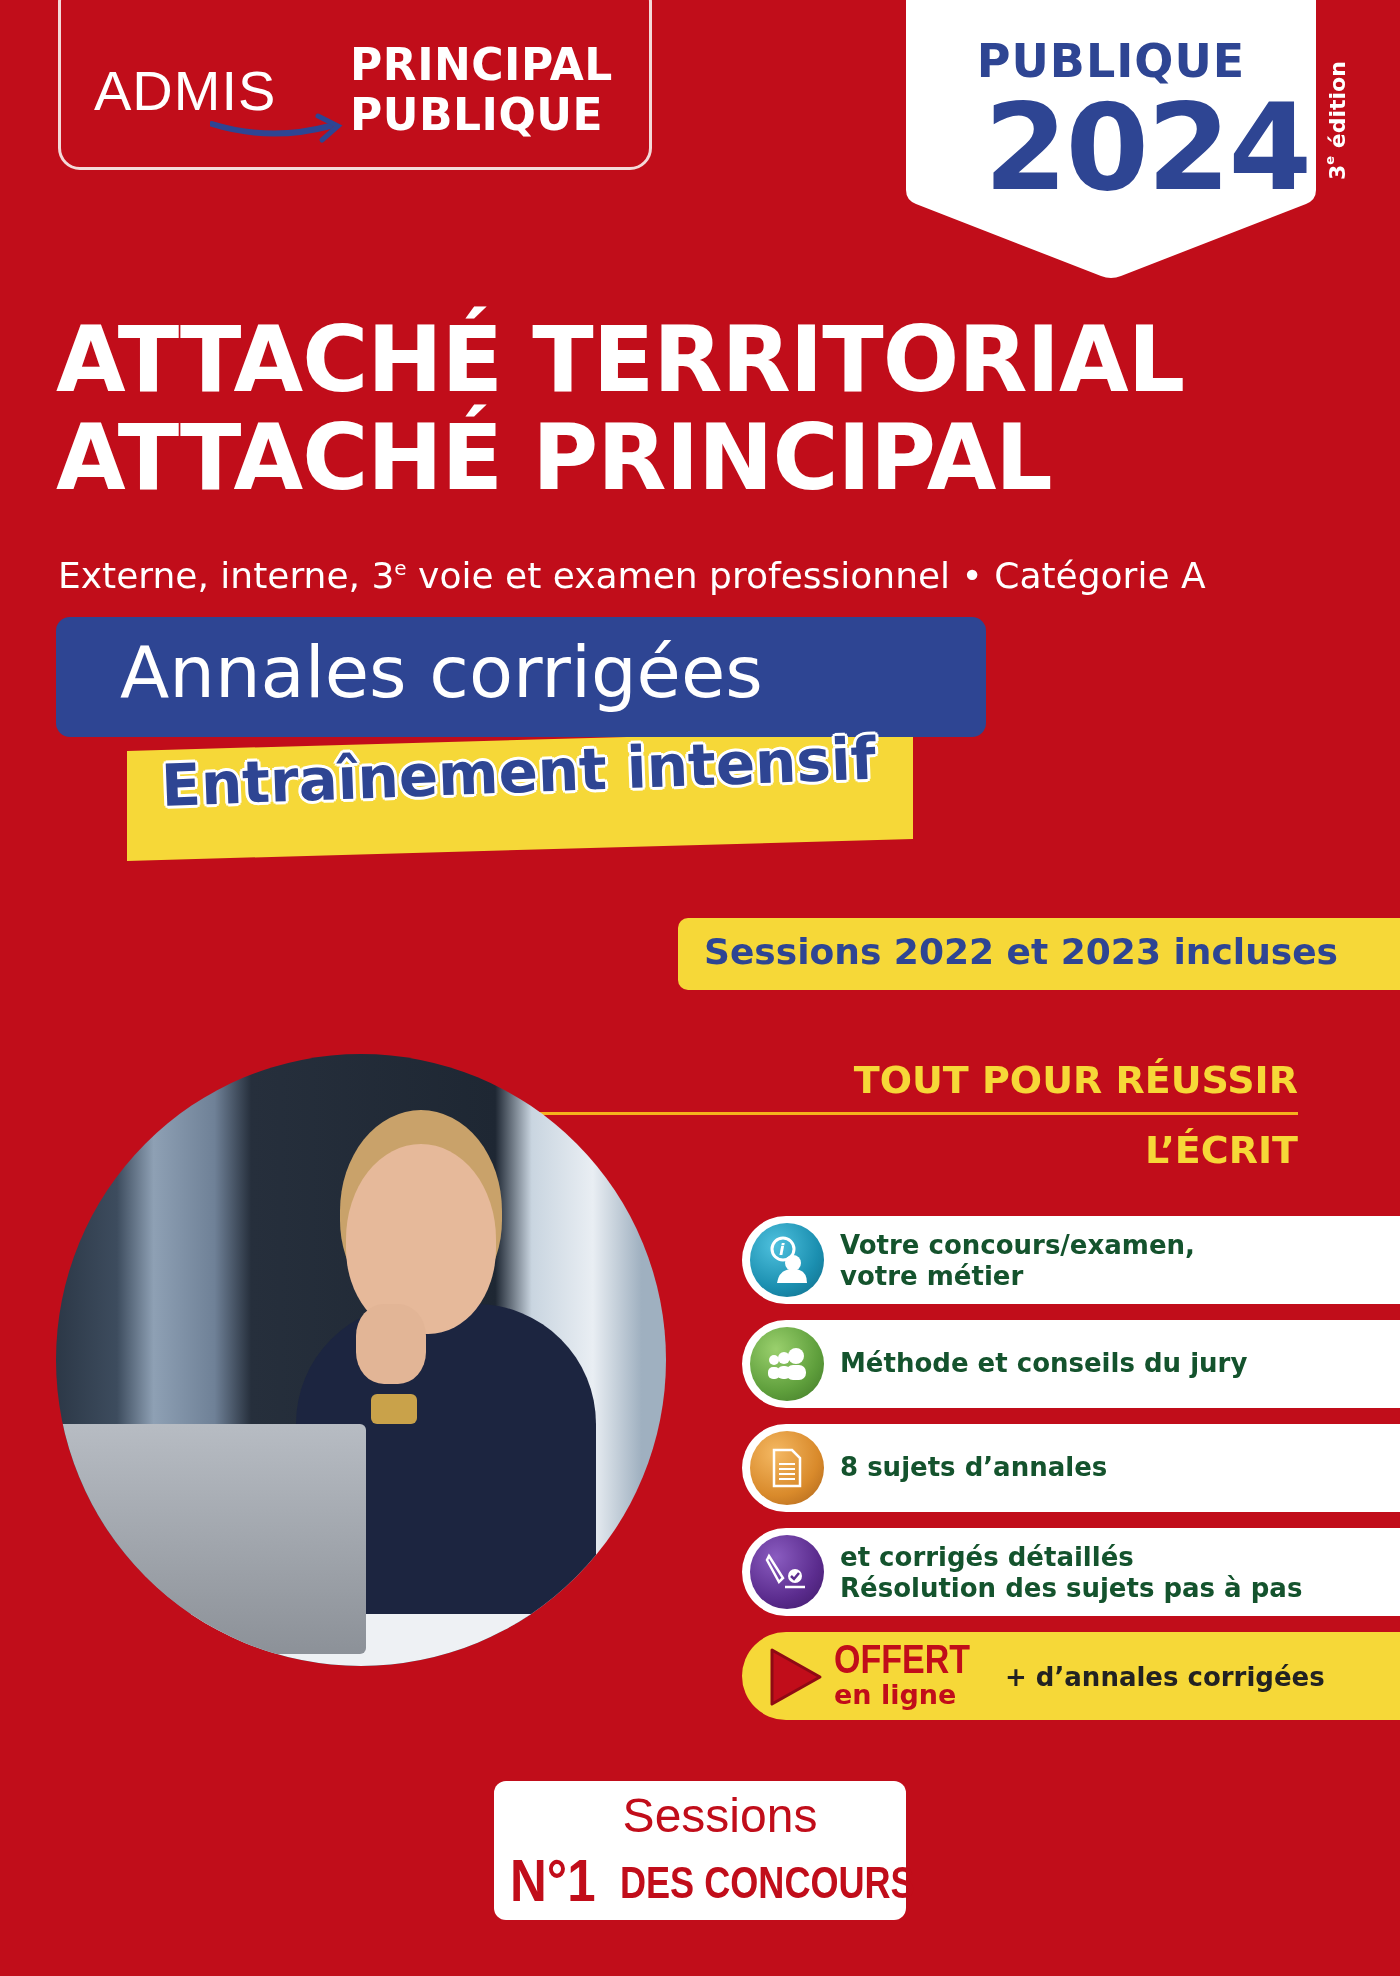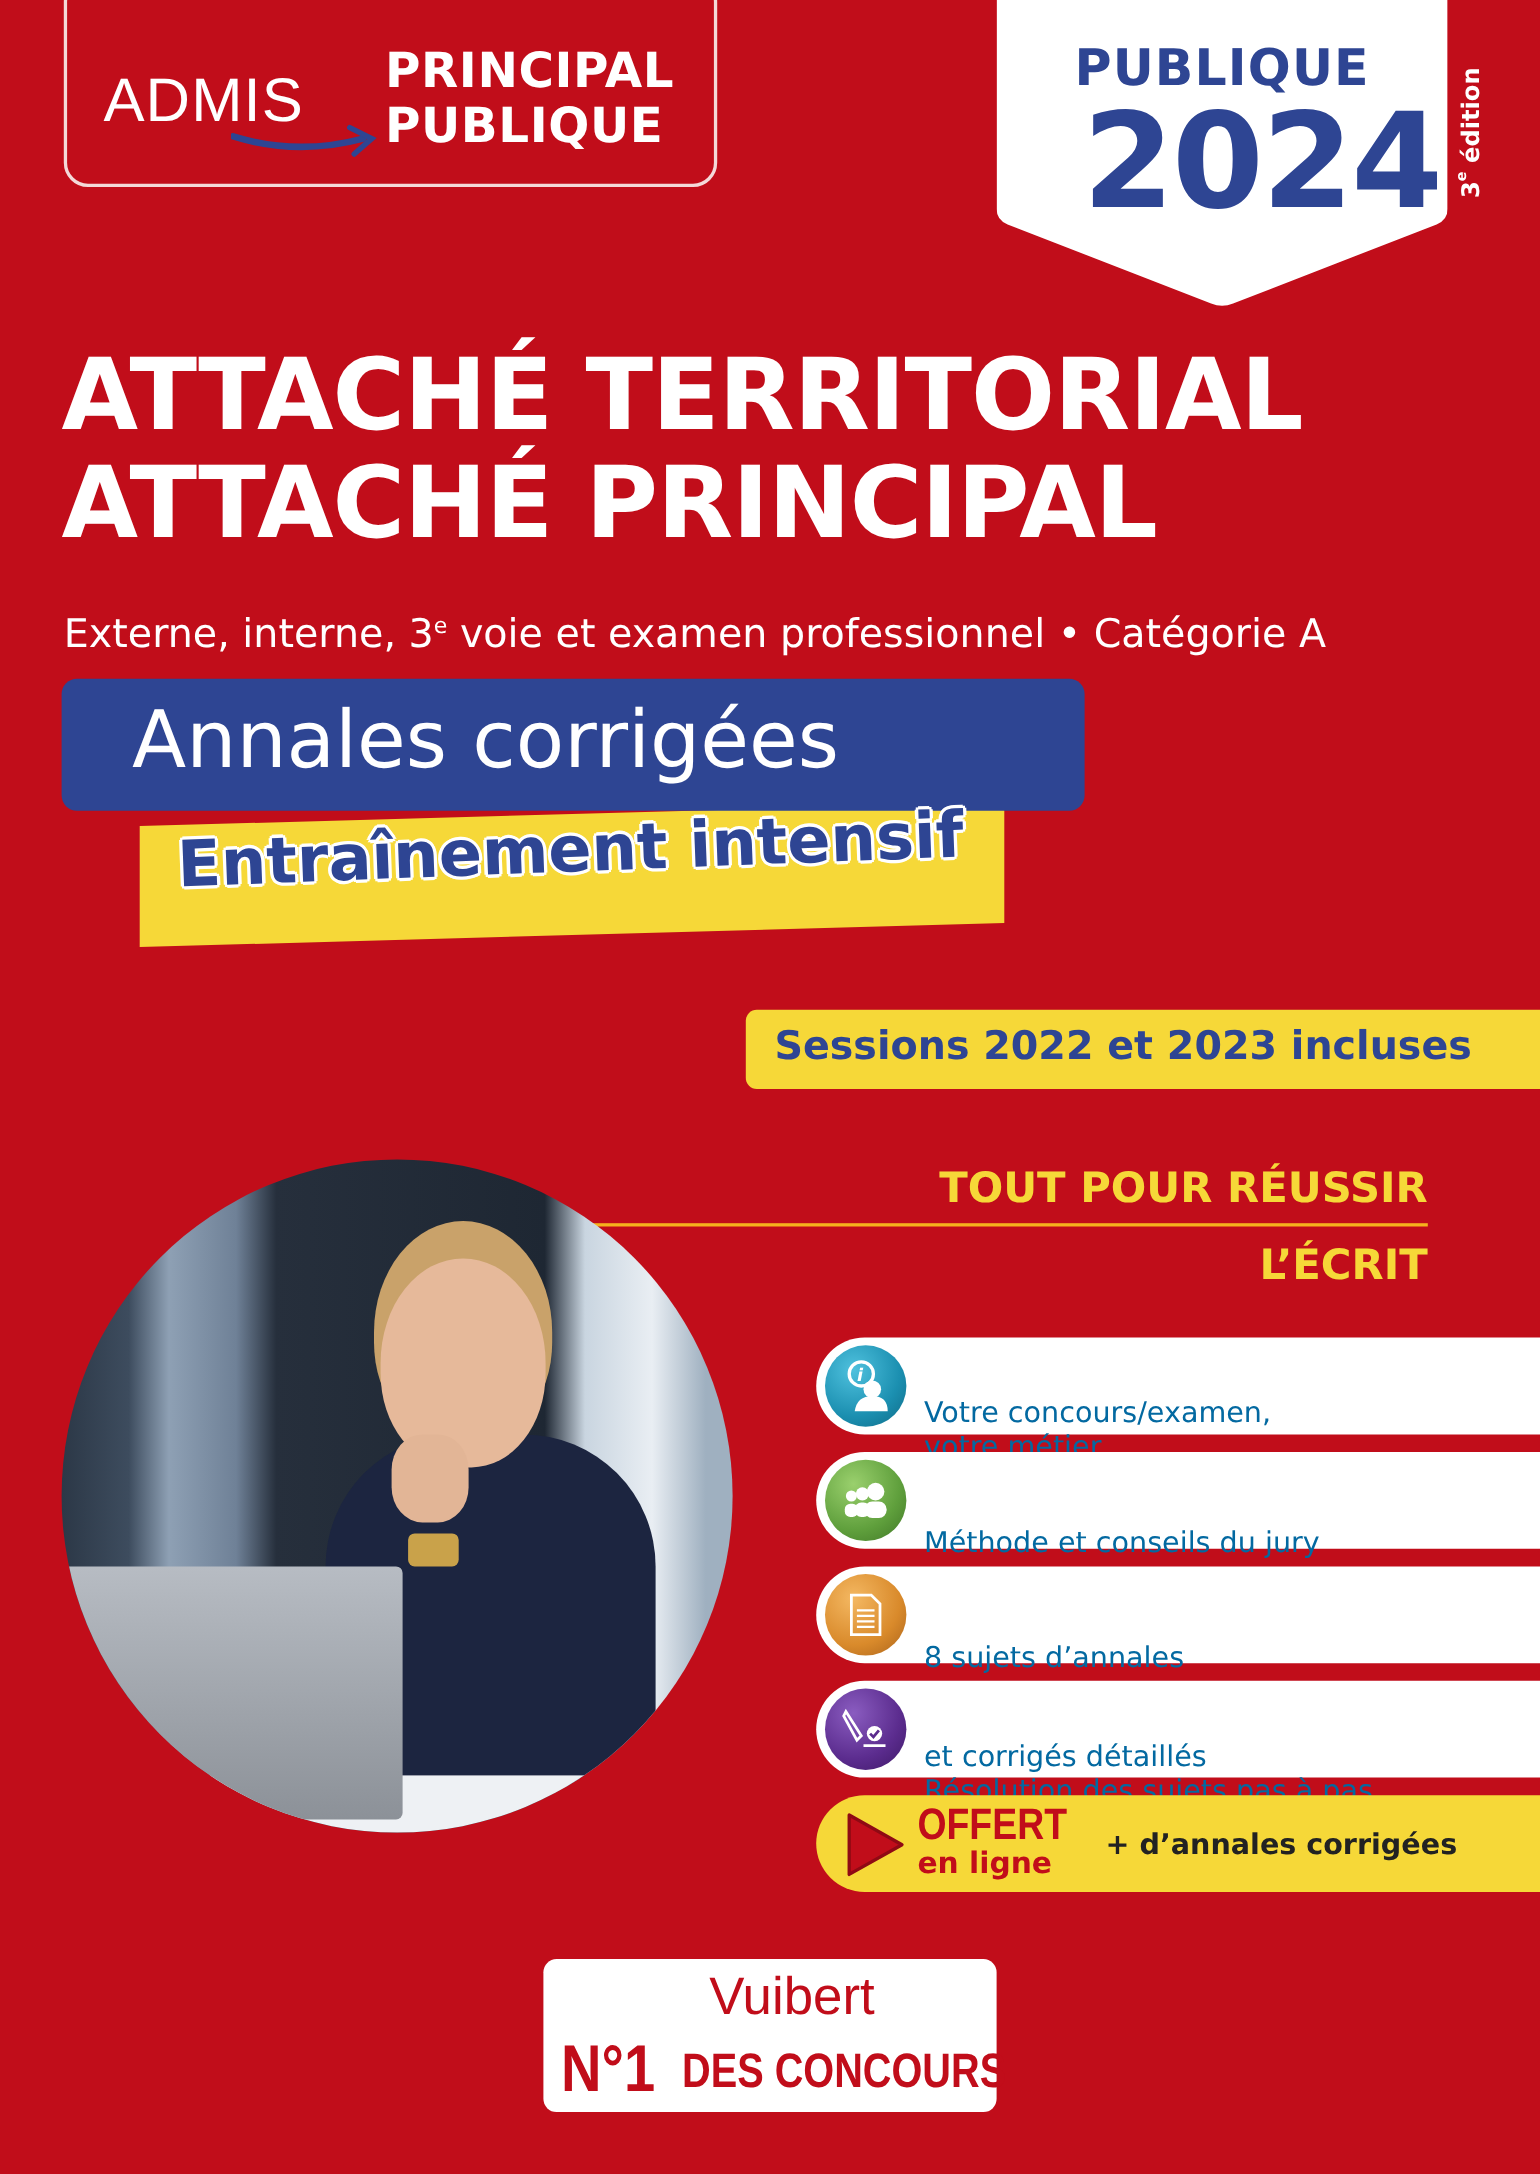--- a/index.html
+++ b/index.html
@@ -133,21 +133,21 @@
   
   .feat {
     left:742px; width:680px; height:88px; background:#fff;
     border-radius:46px 0 0 46px;
   }
   .feat-icon {
     width:74px; height:74px; border-radius:50%;
     display:flex; align-items:center; justify-content:center;
   }
   .feat-text {
-    color:#0369a1; font-size:26px; font-weight:normal; line-height:31px;margin-top:40px;
+    color:#14532d; font-size:26px; font-weight:bold; line-height:31px;
   }
   .offer {
     left:742px; top:1632px; width:680px; height:88px; background:#f6d838;
     border-radius:46px 0 0 46px;
   }
   .offer-title {
     left:834px; top:1638px; font-size:40px; font-weight:bold; color:#c10d1a;
     font-family:"Liberation Sans", sans-serif; transform:scaleX(0.85); transform-origin:left top;
     line-height:42px;
   }
@@ -281,15 +281,15 @@
 
 <div class="abs offer"></div>
 <svg class="abs" style="left:768px;top:1646px;" width="56" height="62" viewBox="0 0 56 62">
   <path d="M4 4 L52 31 L4 58 Z" fill="#c10d1a" stroke="#8f0a14" stroke-width="3" stroke-linejoin="round"></path>
 </svg>
 <div class="abs offer-title">OFFERT</div>
 <div class="abs offer-sub">en ligne</div>
 <div class="abs offer-text">+ d’annales corrigées</div>
 
 <div class="abs vuibert-box"></div>
-<div class="abs vuibert-name">Vuibert</div>
+<div class="abs vuibert-name">Sessions</div>
 <div class="abs vuibert-no1">N°1</div>
 <div class="abs vuibert-des">DES CONCOURS</div>
 
 </body></html>

